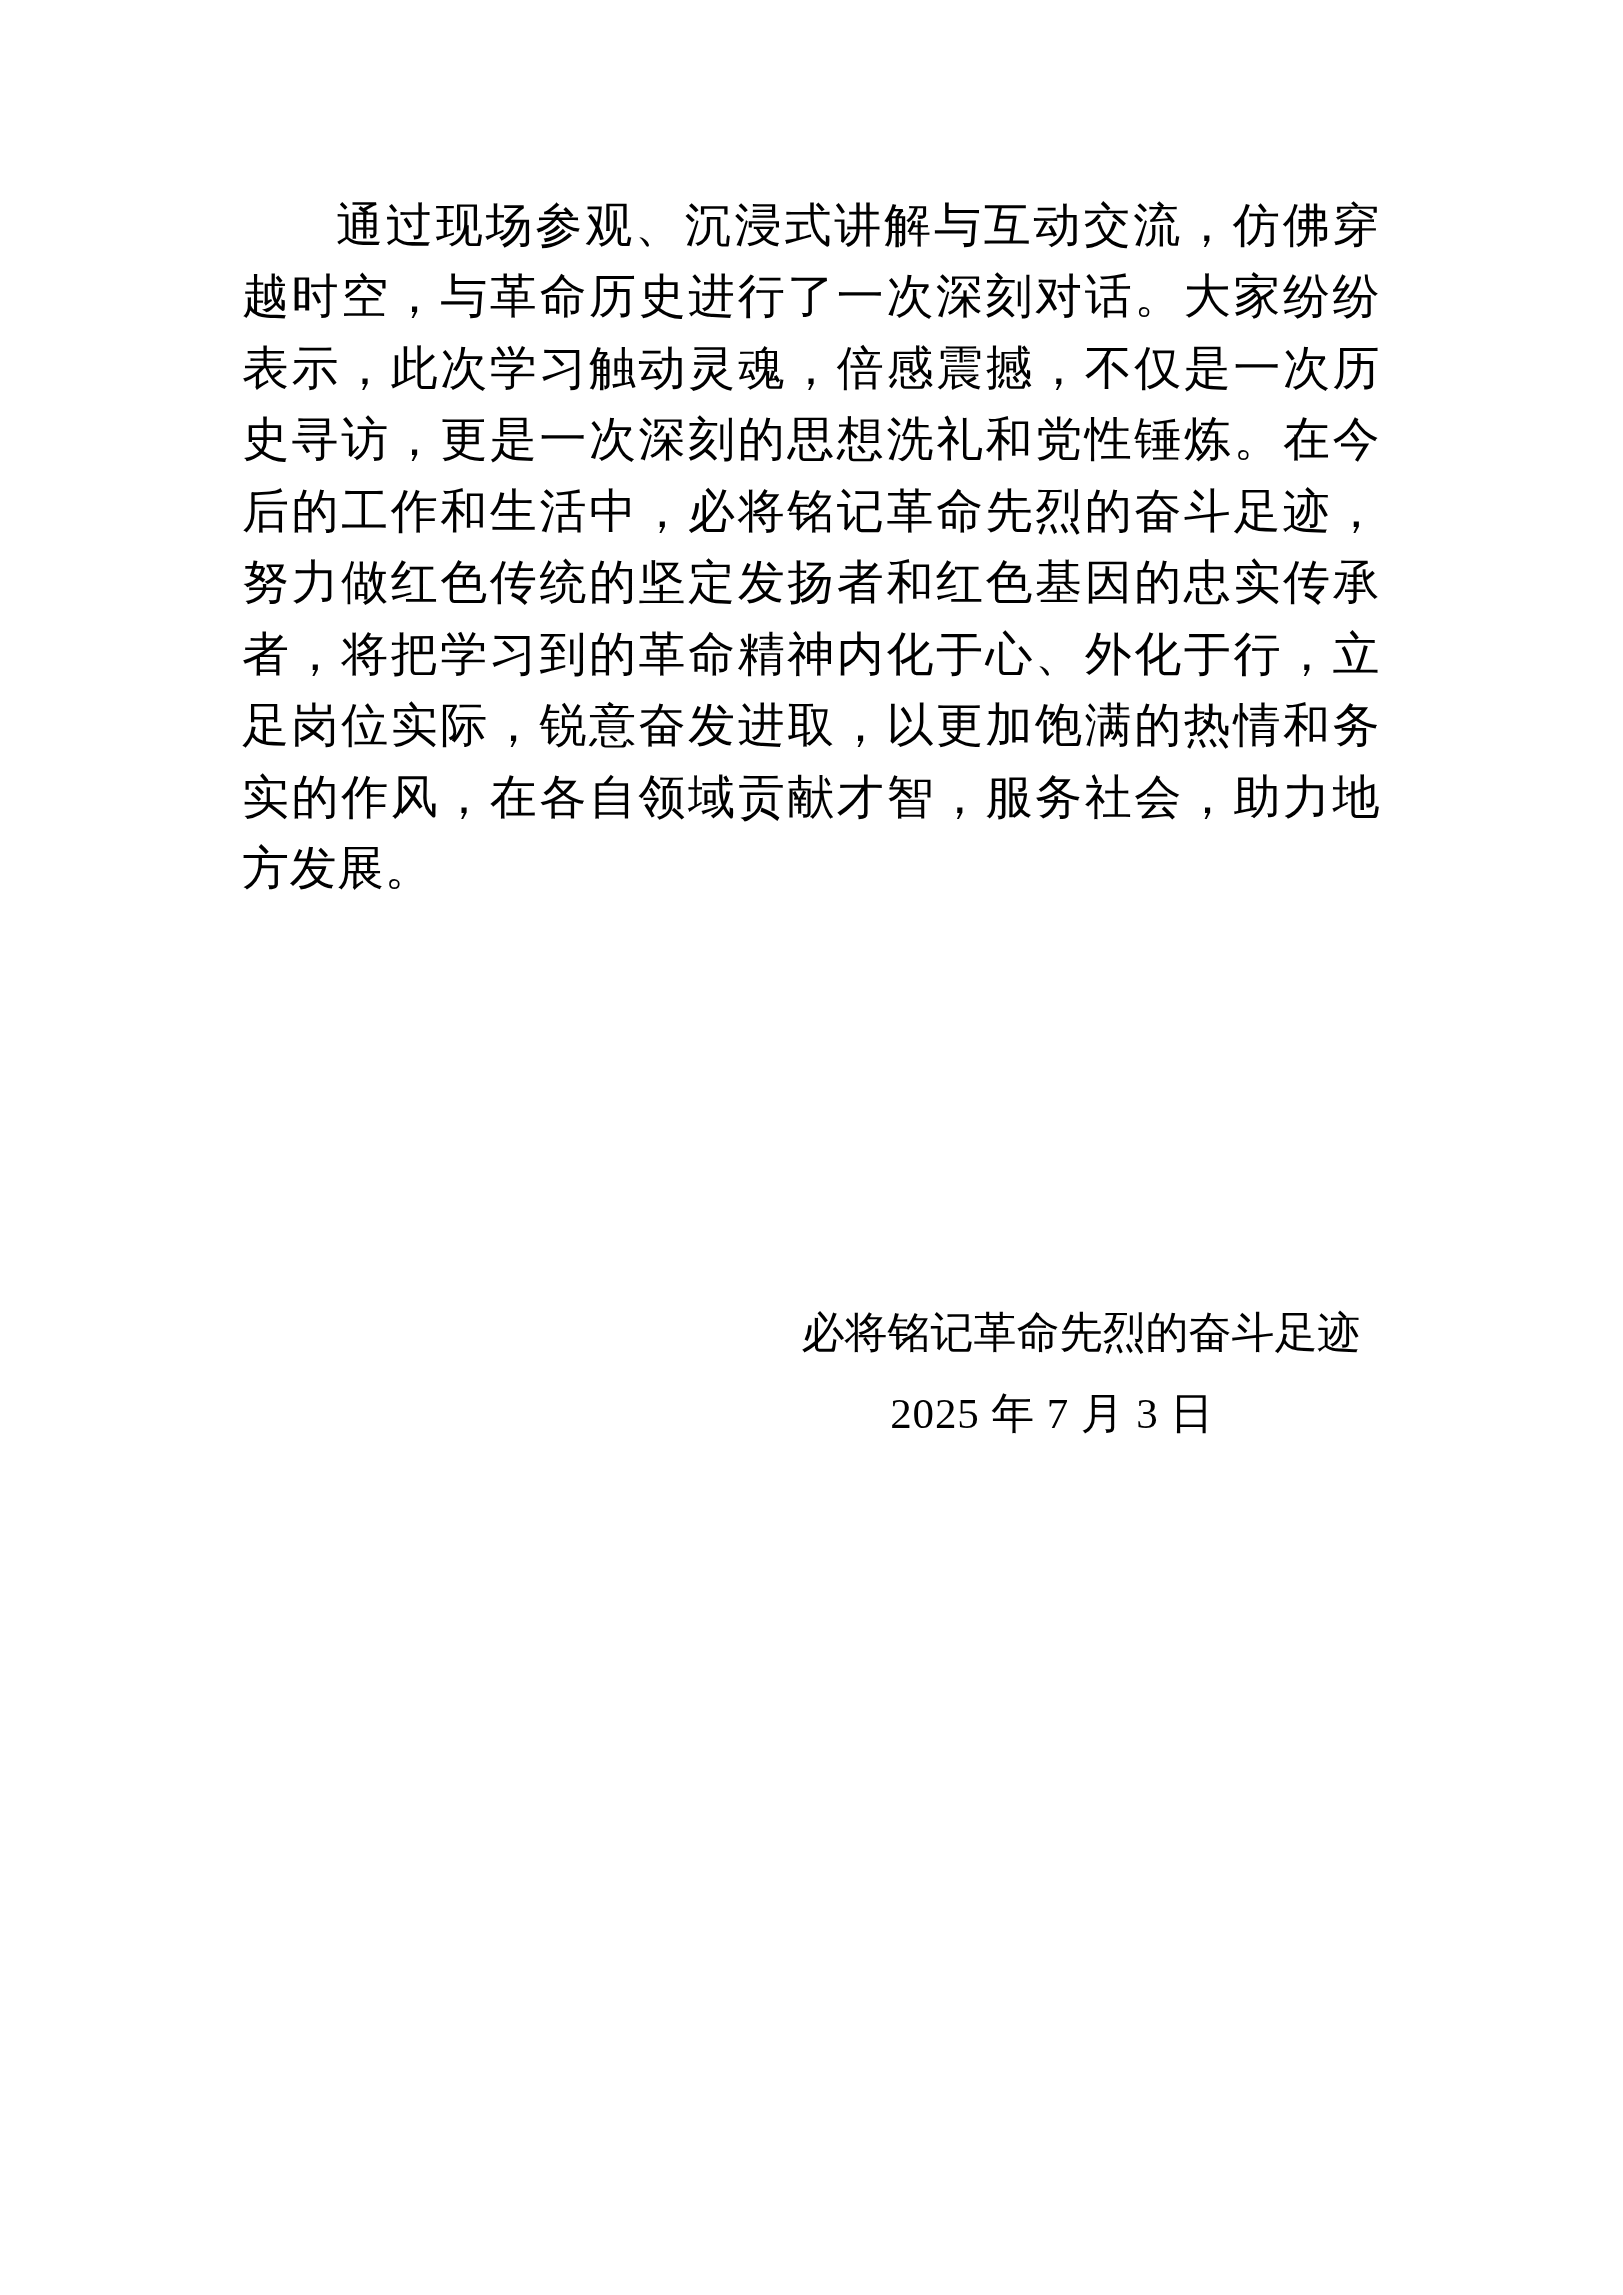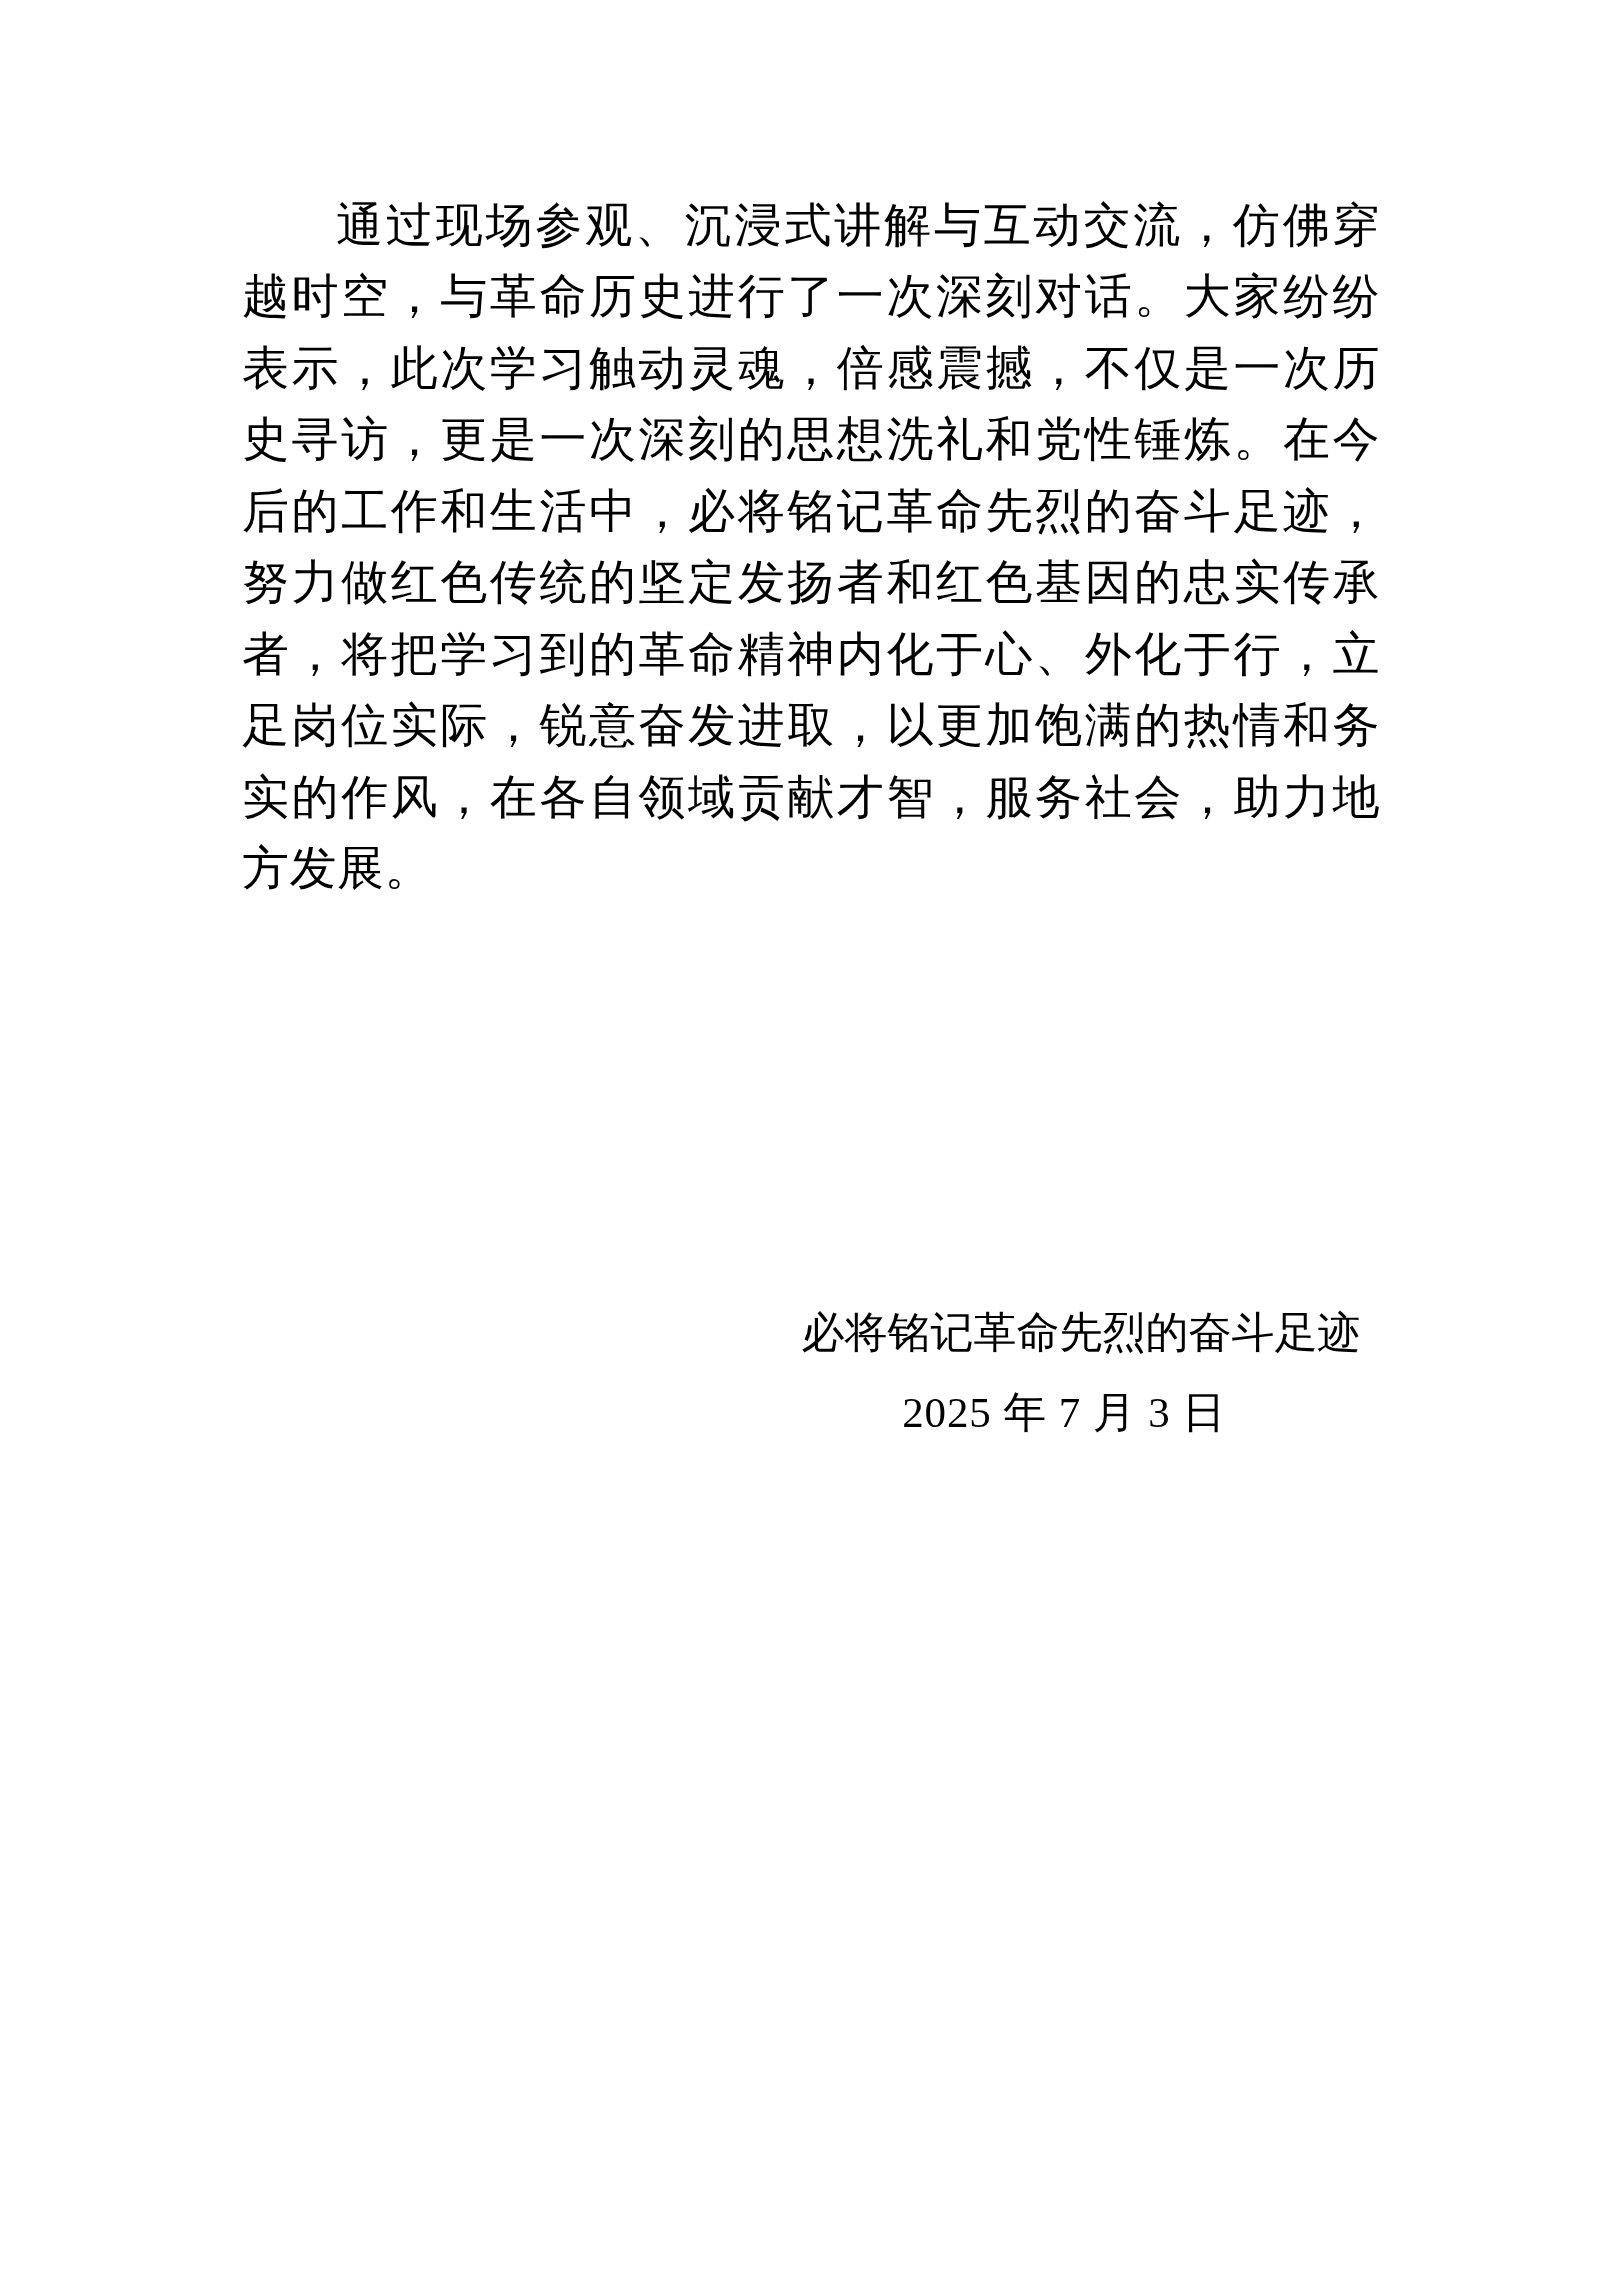--- a/index.html
+++ b/index.html
@@ -45,21 +45,21 @@
     line-height: 1.5;
     color: #000000;
     margin: 0 0 15.7px 0;
     padding-right: 19.6px;
   }
   .sign-date {
     font-family: "Liberation Serif", "DejaVu Serif", serif;
     font-size: 43px;
     line-height: 1.5;
     color: #000000;
-    margin: 4px;
+    margin: 16px;
     padding-right: 150px;
     letter-spacing: 0.02em;
   }
 </style>
 </head>
 <body>
 
 <div class="page">
 
   <div class="content">

